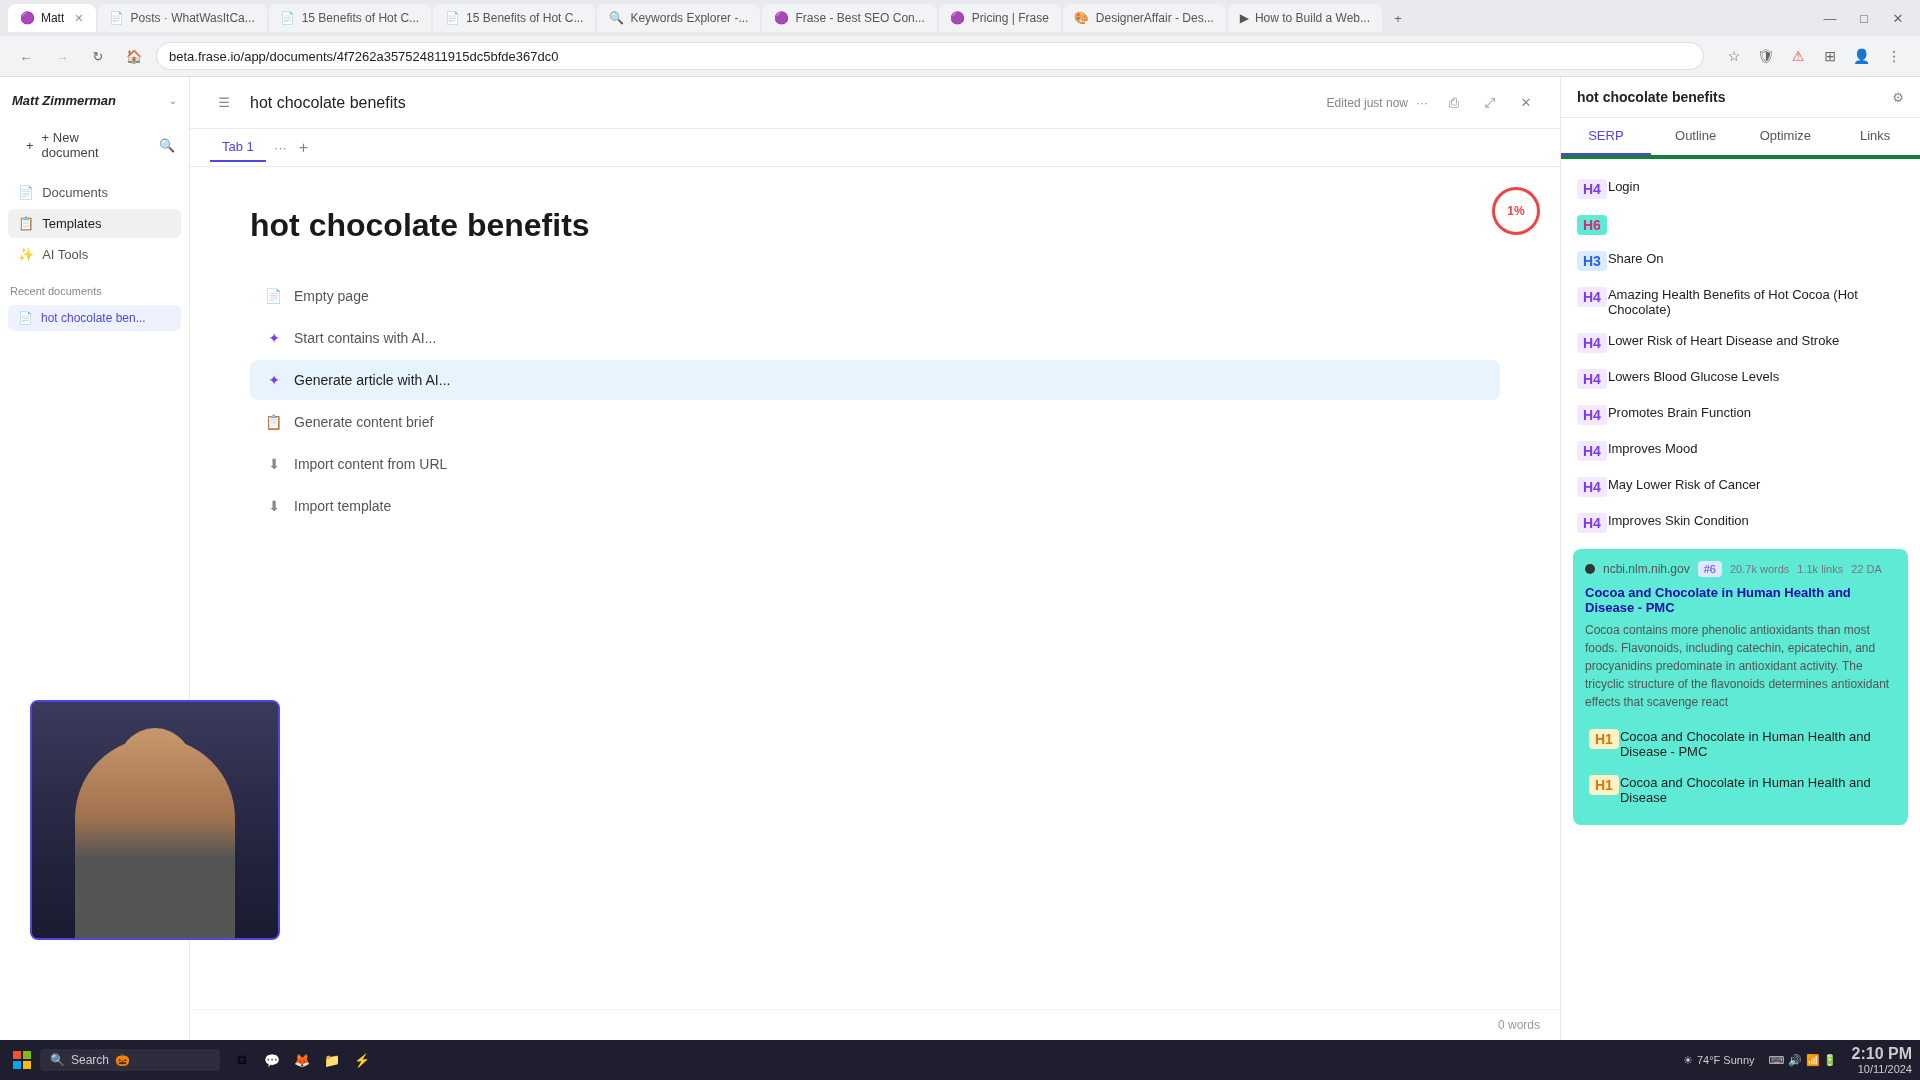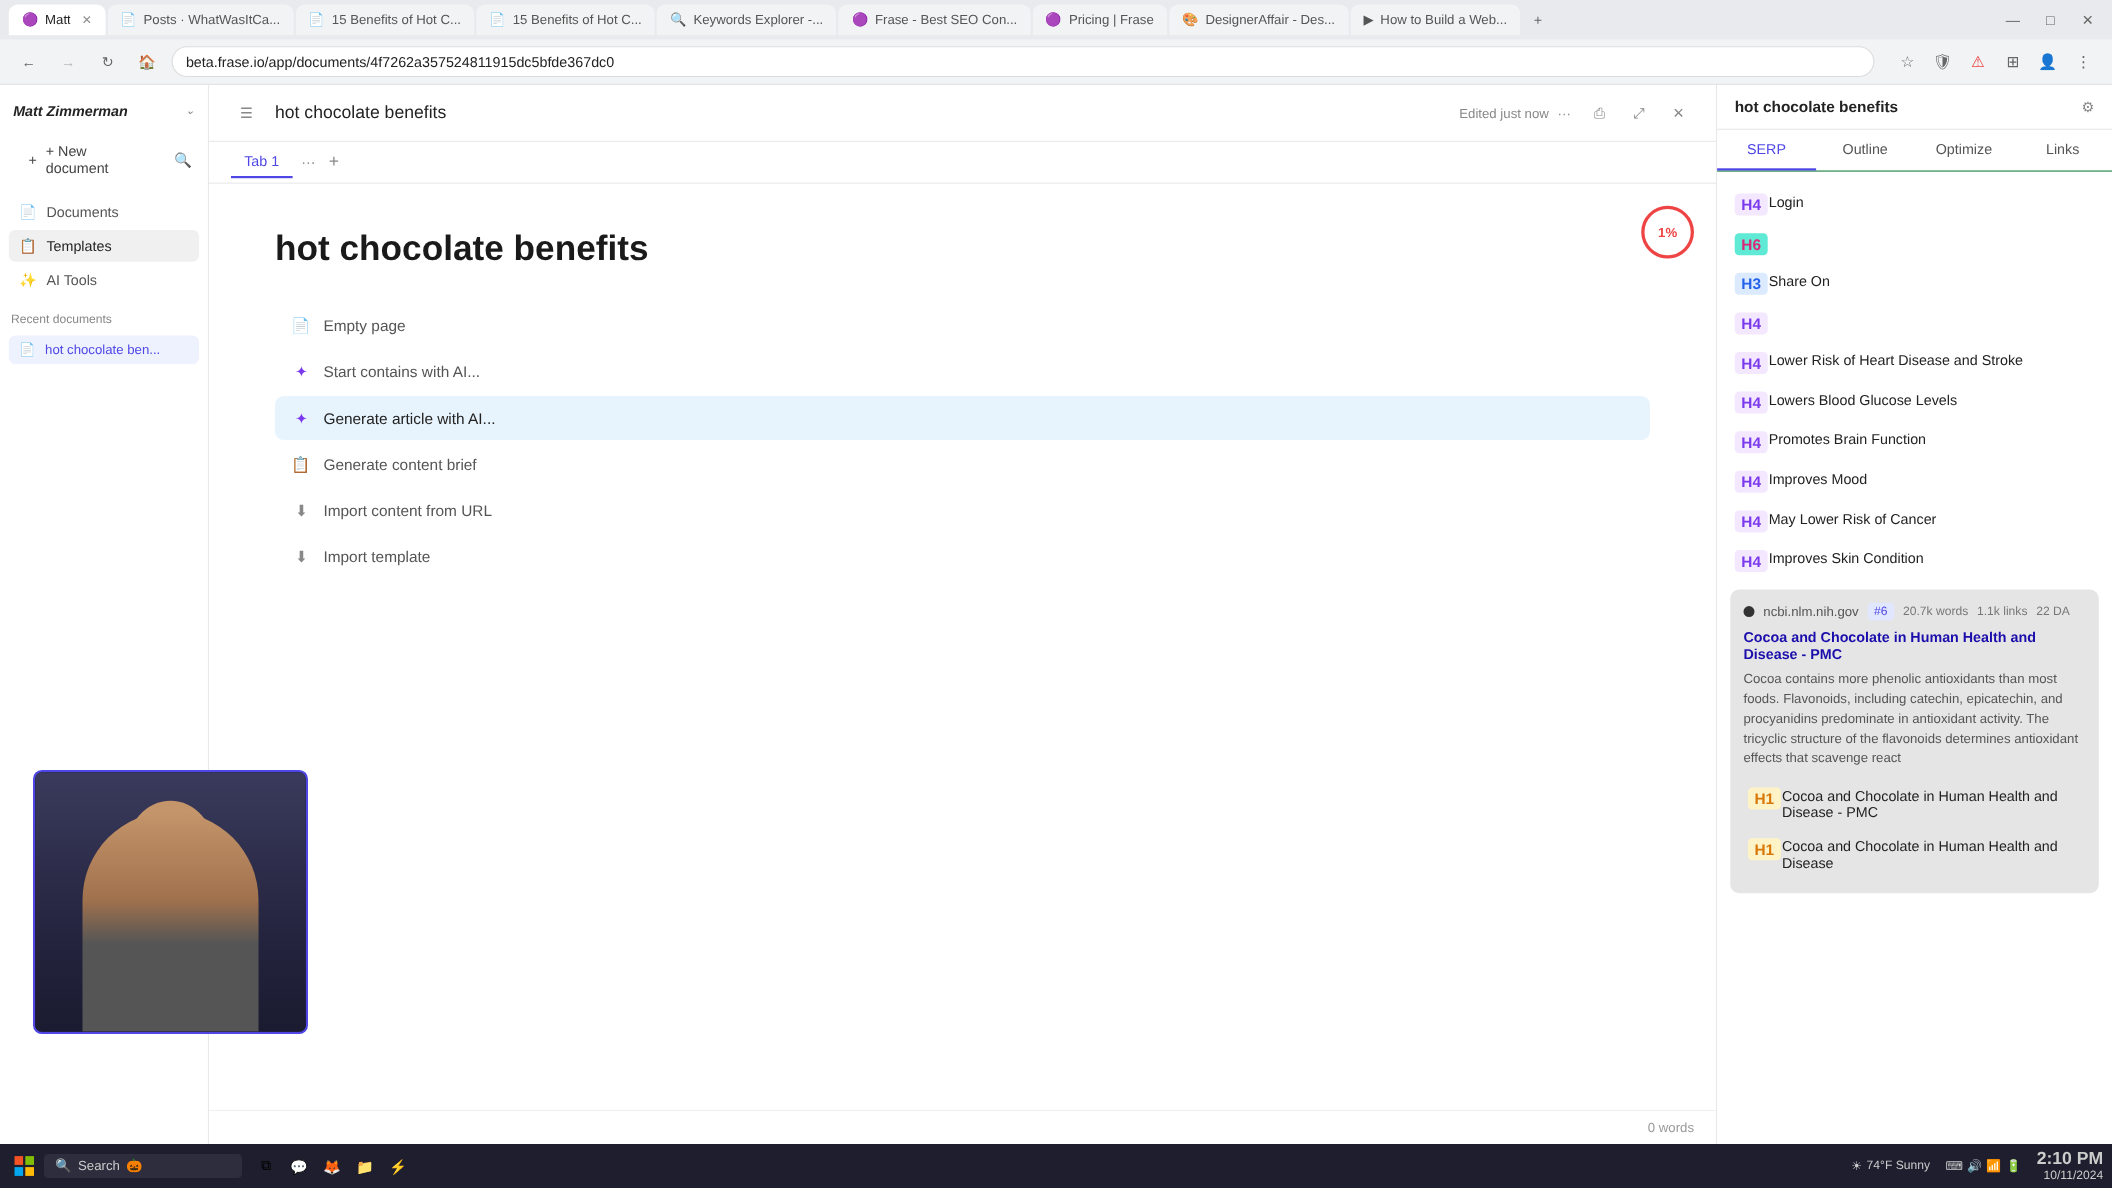--- a/index.html
+++ b/index.html
@@ -69,35 +69,35 @@
 
     
     .word-count { text-align: right; color: #999; font-size: 12px; padding: 8px 20px; border-top: 1px solid #f0f0f0; }
 
     
     .right-panel { width: 360px; border-left: 1px solid #e8e8e8; display: flex; flex-direction: column; }
     .panel-header { padding: 12px 16px; display: flex; align-items: center; justify-content: space-between; border-bottom: 1px solid #e8e8e8; }
     .panel-title { font-size: 14px; font-weight: 600; color: #222; }
     .panel-close { color: #888; cursor: pointer; }
 
-    .panel-tabs { display: flex; border-bottom: 1px solid #15803d; }
+    .panel-tabs { display: flex; border-bottom: 4px solid #15803d; }
     .panel-tab { flex: 1; text-align: center; padding: 10px; font-size: 13px; cursor: pointer; color: #555; border-bottom: 2px solid transparent; }
     .panel-tab.active { color: #4f46e5; border-bottom-color: #4f46e5; font-weight: 500; }
 
     .panel-content { flex: 1; overflow-y: auto; padding: 12px; }
     .heading-tag { display: inline-block; padding: 2px 6px; border-radius: 4px; font-size: 14px; font-weight: 700; margin-right: 1px; flex-shrink: 0; }
     .h1-tag { background: #fef3c7; color: #d97706; }
     .h3-tag { background: #dbeafe; color: #2563eb; }
     .h4-tag { background: #f3e8ff; color: #7c3aed; }
     .h6-tag { background: #5eead4; color: #db2777; }
 
     .serp-heading-row { display: flex; align-items: flex-start; padding: 8px 4px; border-radius: 6px; }
     .serp-heading-text { font-size: 13px; color: #222; flex: 1; }
 
-    .serp-result-card { background: #e5e5e5; border-radius: 8px; padding: 12px; margin-top: 8px; }
+    .serp-result-card { background: #5eead4; border-radius: 8px; padding: 12px; margin-top: 8px; }
     .serp-result-meta { display: flex; align-items: center; gap: 8px; margin-bottom: 8px; }
     .serp-result-dot { width: 10px; height: 10px; background: #333; border-radius: 50%; }
     .serp-result-domain { font-size: 12px; color: #555; font-weight: 500; }
     .serp-result-badge { background: #e0e7ff; color: #4f46e5; padding: 2px 6px; border-radius: 4px; font-size: 11px; }
     .serp-result-stat { font-size: 11px; color: #777; }
     .serp-result-title { font-size: 13px; font-weight: 600; color: #1a0dab; cursor: pointer; margin-bottom: 6px; }
     .serp-result-snippet { font-size: 12px; color: #555; line-height: 1.5; }
 
     
     .video-overlay { position: fixed; bottom: 140px; left: 30px; width: 250px; height: 240px; border-radius: 8px; overflow: hidden; border: 2px solid #4f46e5; background: #1a1a2e; z-index: 100; }
@@ -319,20 +319,21 @@
           </div>
           <div class="serp-heading-row">
             <span class="heading-tag h6-tag">H6</span>
           </div>
           <div class="serp-heading-row">
             <span class="heading-tag h3-tag">H3</span>
             <span class="serp-heading-text">Share On</span>
           </div>
           <div class="serp-heading-row">
             <span class="heading-tag h4-tag">H4</span>
+            <span class="serp-heading-text">Amazing Health Benefits of Hot Cocoa (Hot Chocolate)</span>
           </div>
           <div class="serp-heading-row">
             <span class="heading-tag h4-tag">H4</span>
             <span class="serp-heading-text">Lower Risk of Heart Disease and Stroke</span>
           </div>
           <div class="serp-heading-row">
             <span class="heading-tag h4-tag">H4</span>
             <span class="serp-heading-text">Lowers Blood Glucose Levels</span>
           </div>
           <div class="serp-heading-row">

